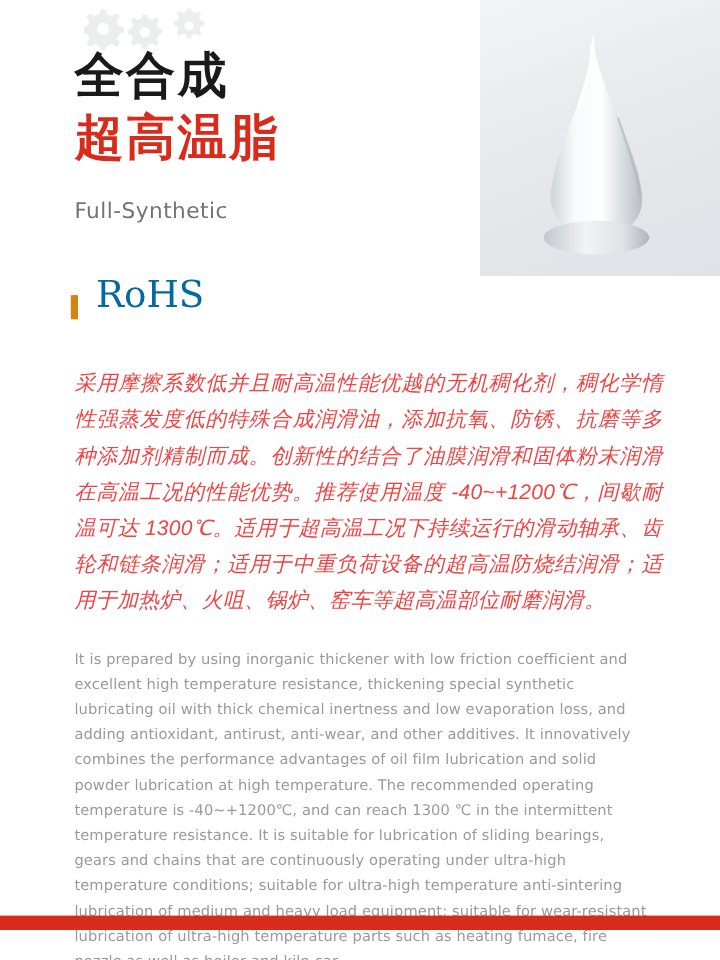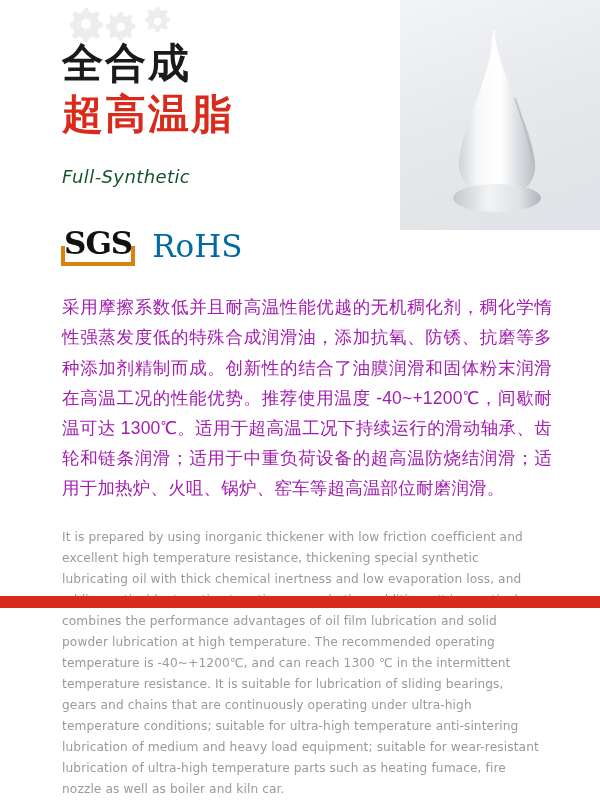--- a/index.html
+++ b/index.html
@@ -11,21 +11,21 @@
     height: 800px;
     background: #ffffff;
     font-family: "Liberation Sans", sans-serif;
     overflow: hidden;
     position: relative;
   }
 
   .page {
     position: relative;
     width: 600px;
-    height: 608px;
+    height: 775px;
     box-sizing: border-box;
     background: #ffffff;
   }
 
   
   .gear-deco {
     position: absolute;
     top: 6px;
     left: 70px;
     width: 120px;
@@ -75,24 +75,23 @@
     font-weight: bold;
     color: #d92b1c;
     letter-spacing: 2px;
     line-height: 1.15;
     margin: 4px 0 0 0;
   }
 
   .subtitle-en {
     margin-top: 26px;
     font-family: "DejaVu Sans", sans-serif;
-    font-style: italic;
     font-size: 18px;
     line-height: 1.45;
-    color: #14532d;
+    color: #737373;
     letter-spacing: 0.4px;
   }
 
   .cert-row {
     margin-top: 30px;
     display: flex;
     align-items: flex-end;
     gap: 18px;
     height: 46px;
   }
@@ -159,26 +158,27 @@
 
   .rohs {
     font-family: "DejaVu Serif", serif;
     font-size: 31px;
     color: #0369a1;
     line-height: 1;
     padding-bottom: 4px;
   }
 
   .body-cn {
-    margin-top: 26px;
+    margin-top: 38px;
     font-size: 17.5px;
     line-height: 1.72;
-    color: #a21caf;
+    color: #ef4444;
     text-align: justify;
     letter-spacing: 0.2px;
+    font-style: italic;
   }
 
   .body-en {
     margin-top: 24px;
     font-family: "DejaVu Sans", sans-serif;
     font-size: 12.2px;
     line-height: 1.72;
     color: #9a9a9a;
     text-align: left;
     letter-spacing: 0.1px;
@@ -242,21 +242,20 @@
     <h1 class="title-cn-1">全合成</h1>
     <h1 class="title-cn-2">超高温脂</h1>
 
     <div class="subtitle-en">
       <div>Full-Synthetic</div>
     </div>
 
     <div class="cert-row">
 
       <div class="sgs">
-        <div class="sgs-text">SGS</div>
         <div class="sgs-underline"></div>
         <div class="sgs-bar-left"></div>
         <div class="sgs-bar-right"></div>
       </div>
 
 
       <div class="rohs">RoHS</div>
 
     </div>
 

